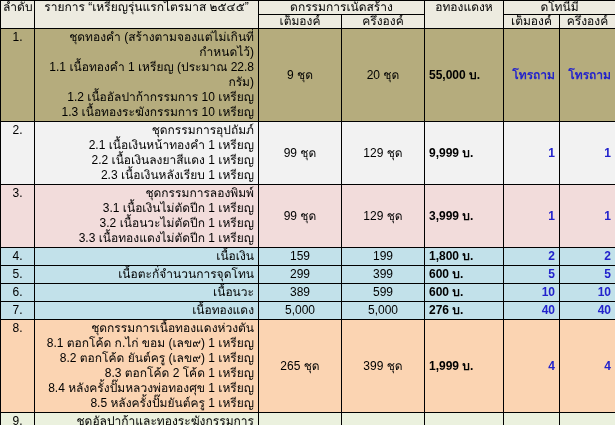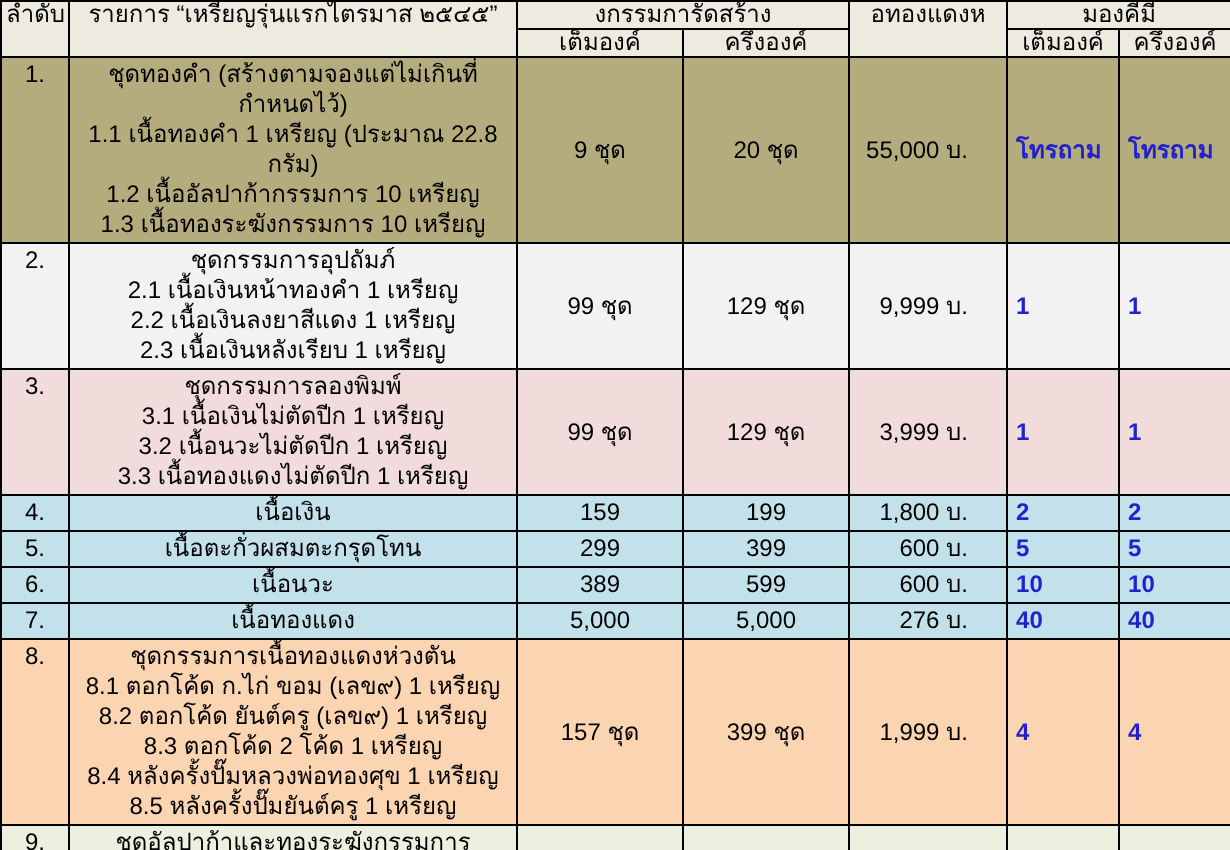--- a/index.html
+++ b/index.html
@@ -18,45 +18,45 @@
     font-weight: normal;
     line-height: 13px;
     padding: 0 2px;
     text-align: center;
     vertical-align: top;
     margin-top: 44px;
   }
   thead tr.sub th { vertical-align: middle; }
   td { line-height: 15px; padding: 1px 4px; }
   td.no   { text-align: center; vertical-align: top; padding-left: 1px; padding-right: 1px; }
-  td.item { text-align: center; vertical-align: top; white-space: pre-line; }
+  td.item { text-align: right; vertical-align: top; white-space: pre-line; }
   td.made { text-align: center; vertical-align: middle; }
-  td.price{ text-align: right; vertical-align: middle; padding-right: 19px; }
-  td.have { text-align: left; vertical-align: middle; font-weight: bold; color: var(--accent, #2222CC); }
+  td.price{ text-align: left; vertical-align: middle; padding-right: 19px; font-weight: bold; }
+  td.have { text-align: right; vertical-align: middle; font-weight: bold; color: var(--accent, #2222CC); }
 </style>
 </head>
 <body>
 
 <table>
   <colgroup>
     <col style="width:34px">
       <col style="width:224px">
     <col style="width:83px">
       <col style="width:83px">
     <col style="width:79px">
     <col style="width:56px">
       <col style="width:56px">
   </colgroup>
   <thead>
     <tr>
       <th rowspan="2">ลำดับ</th>
       <th rowspan="2">รายการ “เหรียญรุ่นแรกไตรมาส ๒๕๔๕”</th>
-      <th colspan="2">งกรรมการัดสร้าง</th>
+      <th colspan="2">ดกรรมการเนัดสร้าง</th>
       <th rowspan="2">อทองแดงห</th>
-      <th colspan="2">มองคี่มี</th>
+      <th colspan="2">ดโทนี่มี</th>
     </tr>
     <tr class="sub">
       <th>เต็มองค์</th>
       <th>ครึ่งองค์</th>
       <th>เต็มองค์</th>
       <th>ครึ่งองค์</th>
     </tr>
   </thead>
   <tbody id="rows">
       <tr style="background: rgb(181, 172, 125);">
@@ -99,21 +99,21 @@
     <td class="no">4.</td>
     <td class="item">เนื้อเงิน</td>
     <td class="made">159</td>
     <td class="made">199</td>
     <td class="price">1,800 บ.</td>
     <td class="have">2</td>
     <td class="have">2</td>
   </tr>
       <tr style="background: rgb(194, 225, 234);">
     <td class="no">5.</td>
-    <td class="item">เนื้อตะกั่วผสมตะกรุดโทน</td>
+    <td class="item">เนื้อตะกั่จำนวนการจุดโทน</td>
     <td class="made">299</td>
     <td class="made">399</td>
     <td class="price">600 บ.</td>
     <td class="have">5</td>
     <td class="have">5</td>
   </tr>
       <tr style="background: rgb(194, 225, 234);">
     <td class="no">6.</td>
     <td class="item">เนื้อนวะ</td>
     <td class="made">389</td>
@@ -132,21 +132,21 @@
     <td class="have">40</td>
   </tr>
       <tr style="background: rgb(251, 212, 178);">
     <td class="no">8.</td>
     <td class="item">ชุดกรรมการเนื้อทองแดงห่วงตัน
 8.1 ตอกโค้ด ก.ไก่ ขอม (เลข๙) 1 เหรียญ
 8.2 ตอกโค้ด ยันต์ครู (เลข๙) 1 เหรียญ
 8.3 ตอกโค้ด 2 โค้ด 1 เหรียญ
 8.4 หลังครั้งปั๊มหลวงพ่อทองศุข 1 เหรียญ
 8.5 หลังครั้งปั๊มยันต์ครู 1 เหรียญ</td>
-    <td class="made">157 ชุด</td>
+    <td class="made">265 ชุด</td>
     <td class="made">399 ชุด</td>
     <td class="price">1,999 บ.</td>
     <td class="have">4</td>
     <td class="have">4</td>
   </tr>
       <tr style="background: rgb(235, 241, 222);">
     <td class="no">9.</td>
     <td class="item">ชุดอัลปาก้าและทองระฆังกรรมการ
 9.1 เนื้ออัลปาก้ากรรมการ 1 เหรียญ
 9.2 เนื้อทองระฆังกรรมการ 1 เหรียญ</td>

